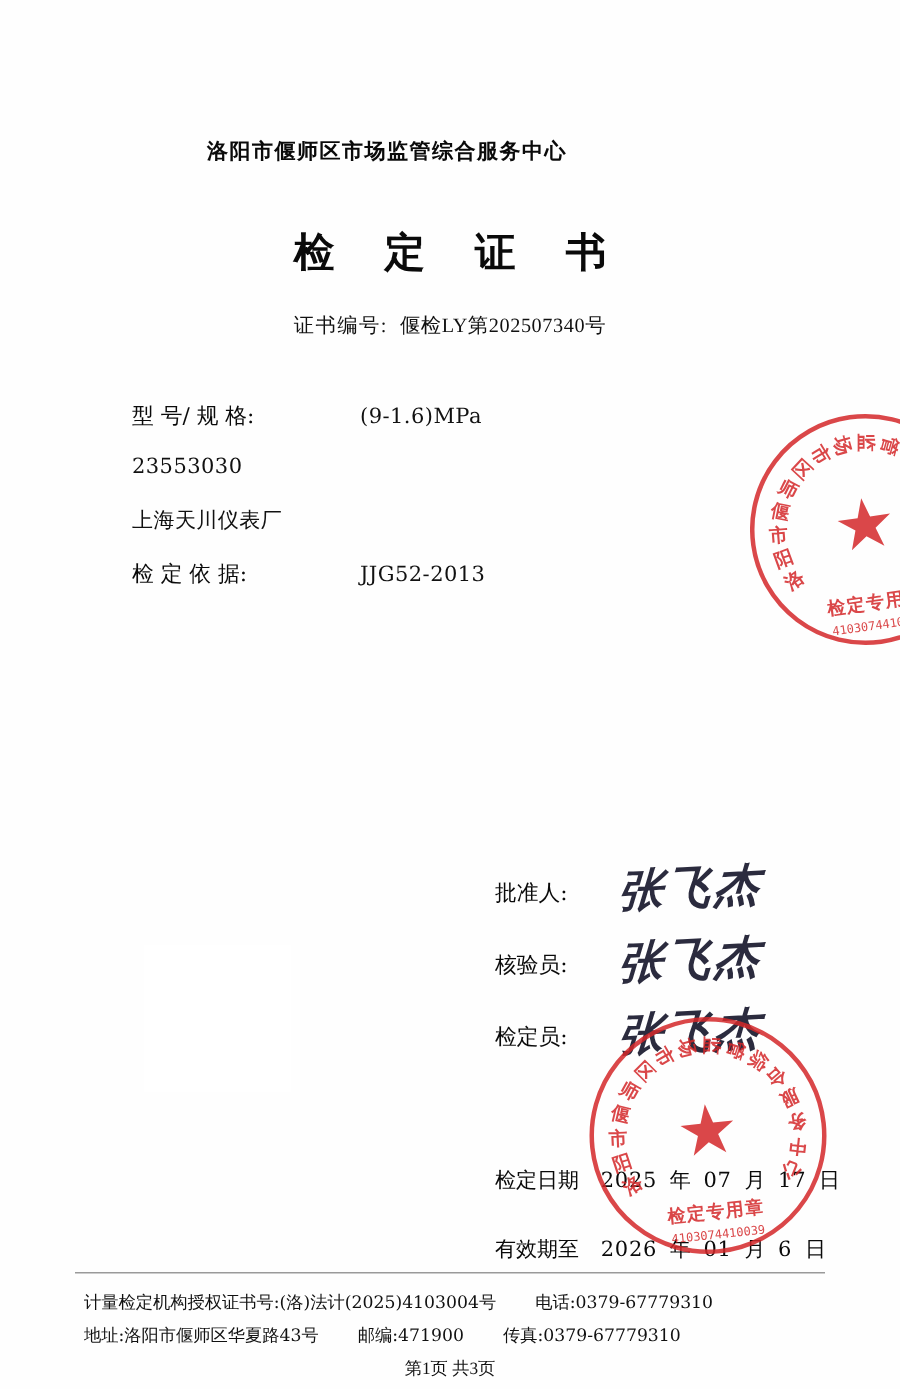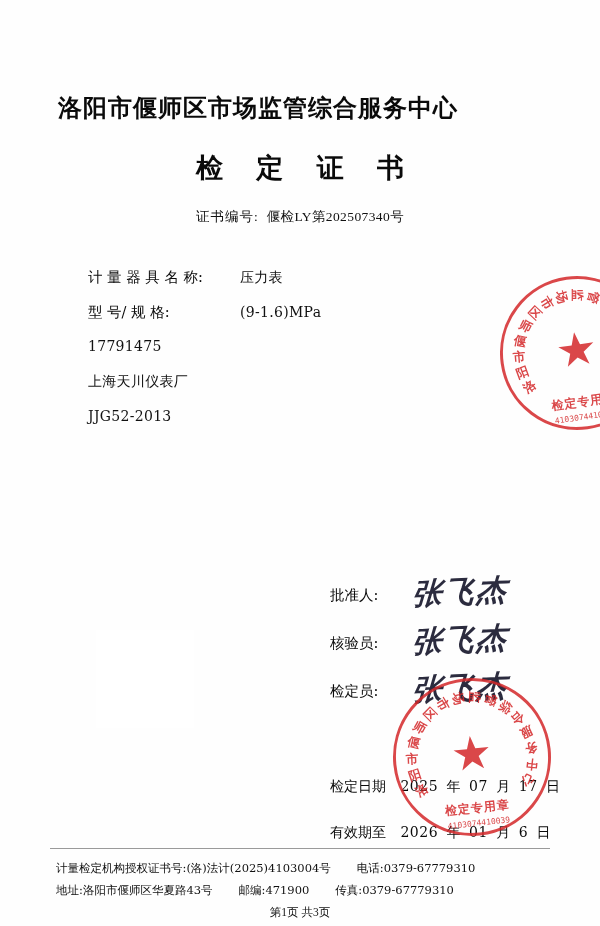--- a/index.html
+++ b/index.html
@@ -24,21 +24,21 @@
     background: #fefefe;
   }
 
   
   .org-title {
     position: absolute;
     top: 92px;
     left: 0;
     width: 516px;
     text-align: center;
-    font-size: 24px;
+    font-size: 14px;
     font-weight: bold;
     letter-spacing: 1px;
     color: #0a0a0a;
     font-family: "DejaVu Serif", "Liberation Serif", serif;
   }
 
   .doc-title {
     position: absolute;
     top: 150px;
     left: 0;
@@ -287,39 +287,36 @@
   <div class="org-title">洛阳市偃师区市场监管综合服务中心</div>
   <div class="doc-title">检 定 证 书</div>
 
   <div class="cert-no-row">
     <span class="lbl">证书编号:</span><span class="val">偃检LY第202507340号</span>
   </div>
 
   <div class="fields">
 
 
-    <div class="field-row">
-      <div class="field-label">计 量 器 具 名 称:</div>
-      <div class="field-value">压力表</div>
-    </div>
 
     <div class="field-row">
       <div class="field-label">型 号/ 规 格:</div>
       <div class="field-value">(9-1.6)MPa</div>
     </div>
 
     <div class="field-row">
-      <div class="field-value">17791475</div>
+      <div class="field-value">23553030</div>
     </div>
 
     <div class="field-row">
       <div class="field-value">上海天川仪表厂</div>
     </div>
 
     <div class="field-row">
+      <div class="field-label">检 定 依 据:</div>
       <div class="field-value">JJG52-2013</div>
     </div>
 
 
   </div>
 
   <div class="qr">
     <div class="qr-grid" id="qr-grid"><i></i><i></i><i></i><i></i><i></i><i></i><i></i><i style="background: transparent;"></i><i></i><i></i><i></i><i></i><i style="background: transparent;"></i><i style="background: transparent;"></i><i></i><i></i><i></i><i></i><i></i><i></i><i></i><i></i><i style="background: transparent;"></i><i style="background: transparent;"></i><i style="background: transparent;"></i><i style="background: transparent;"></i><i style="background: transparent;"></i><i></i><i style="background: transparent;"></i><i style="background: transparent;"></i><i></i><i></i><i></i><i></i><i style="background: transparent;"></i><i></i><i style="background: transparent;"></i><i style="background: transparent;"></i><i style="background: transparent;"></i><i style="background: transparent;"></i><i style="background: transparent;"></i><i></i><i></i><i style="background: transparent;"></i><i></i><i></i><i></i><i style="background: transparent;"></i><i></i><i style="background: transparent;"></i><i></i><i></i><i></i><i></i><i style="background: transparent;"></i><i style="background: transparent;"></i><i></i><i style="background: transparent;"></i><i></i><i></i><i></i><i style="background: transparent;"></i><i></i><i></i><i style="background: transparent;"></i><i></i><i></i><i></i><i style="background: transparent;"></i><i></i><i style="background: transparent;"></i><i style="background: transparent;"></i><i></i><i style="background: transparent;"></i><i style="background: transparent;"></i><i style="background: transparent;"></i><i style="background: transparent;"></i><i></i><i style="background: transparent;"></i><i></i><i></i><i></i><i style="background: transparent;"></i><i></i><i></i><i style="background: transparent;"></i><i></i><i></i><i></i><i style="background: transparent;"></i><i></i><i style="background: transparent;"></i><i style="background: transparent;"></i><i></i><i></i><i style="background: transparent;"></i><i style="background: transparent;"></i><i style="background: transparent;"></i><i></i><i style="background: transparent;"></i><i></i><i></i><i></i><i style="background: transparent;"></i><i></i><i></i><i style="background: transparent;"></i><i style="background: transparent;"></i><i style="background: transparent;"></i><i style="background: transparent;"></i><i style="background: transparent;"></i><i></i><i style="background: transparent;"></i><i style="background: transparent;"></i><i style="background: transparent;"></i><i></i><i style="background: transparent;"></i><i></i><i style="background: transparent;"></i><i></i><i style="background: transparent;"></i><i style="background: transparent;"></i><i style="background: transparent;"></i><i style="background: transparent;"></i><i style="background: transparent;"></i><i></i><i></i><i></i><i></i><i></i><i></i><i></i><i></i><i style="background: transparent;"></i><i></i><i style="background: transparent;"></i><i></i><i style="background: transparent;"></i><i></i><i style="background: transparent;"></i><i></i><i></i><i></i><i></i><i></i><i></i><i></i><i style="background: transparent;"></i><i style="background: transparent;"></i><i style="background: transparent;"></i><i style="background: transparent;"></i><i style="background: transparent;"></i><i style="background: transparent;"></i><i style="background: transparent;"></i><i style="background: transparent;"></i><i style="background: transparent;"></i><i></i><i></i><i style="background: transparent;"></i><i></i><i style="background: transparent;"></i><i style="background: transparent;"></i><i style="background: transparent;"></i><i style="background: transparent;"></i><i style="background: transparent;"></i><i style="background: transparent;"></i><i style="background: transparent;"></i><i style="background: transparent;"></i><i></i><i></i><i></i><i></i><i></i><i style="background: transparent;"></i><i></i><i style="background: transparent;"></i><i></i><i></i><i></i><i></i><i style="background: transparent;"></i><i style="background: transparent;"></i><i></i><i style="background: transparent;"></i><i></i><i></i><i></i><i style="background: transparent;"></i><i style="background: transparent;"></i><i style="background: transparent;"></i><i></i><i></i><i></i><i style="background: transparent;"></i><i style="background: transparent;"></i><i style="background: transparent;"></i><i></i><i></i><i style="background: transparent;"></i><i style="background: transparent;"></i><i style="background: transparent;"></i><i></i><i style="background: transparent;"></i><i style="background: transparent;"></i><i style="background: transparent;"></i><i></i><i></i><i style="background: transparent;"></i><i style="background: transparent;"></i><i style="background: transparent;"></i><i></i><i></i><i></i><i></i><i style="background: transparent;"></i><i style="background: transparent;"></i><i></i><i></i><i></i><i></i><i></i><i style="background: transparent;"></i><i style="background: transparent;"></i><i style="background: transparent;"></i><i style="background: transparent;"></i><i style="background: transparent;"></i><i></i><i style="background: transparent;"></i><i style="background: transparent;"></i><i style="background: transparent;"></i><i style="background: transparent;"></i><i style="background: transparent;"></i><i></i><i></i><i style="background: transparent;"></i><i style="background: transparent;"></i><i></i><i style="background: transparent;"></i><i></i><i style="background: transparent;"></i><i></i><i style="background: transparent;"></i><i style="background: transparent;"></i><i></i><i style="background: transparent;"></i><i></i><i></i><i></i><i></i><i style="background: transparent;"></i><i></i><i></i><i></i><i></i><i></i><i style="background: transparent;"></i><i></i><i style="background: transparent;"></i><i></i><i style="background: transparent;"></i><i style="background: transparent;"></i><i></i><i style="background: transparent;"></i><i></i><i style="background: transparent;"></i><i style="background: transparent;"></i><i></i><i style="background: transparent;"></i><i style="background: transparent;"></i><i></i><i style="background: transparent;"></i><i></i><i></i><i style="background: transparent;"></i><i style="background: transparent;"></i><i style="background: transparent;"></i><i style="background: transparent;"></i><i style="background: transparent;"></i><i style="background: transparent;"></i><i style="background: transparent;"></i><i style="background: transparent;"></i><i style="background: transparent;"></i><i style="background: transparent;"></i><i></i><i style="background: transparent;"></i><i style="background: transparent;"></i><i></i><i></i><i></i><i></i><i></i><i style="background: transparent;"></i><i></i><i></i><i></i><i></i><i></i><i></i><i></i><i></i><i></i><i style="background: transparent;"></i><i style="background: transparent;"></i><i style="background: transparent;"></i><i style="background: transparent;"></i><i style="background: transparent;"></i><i style="background: transparent;"></i><i style="background: transparent;"></i><i style="background: transparent;"></i><i style="background: transparent;"></i><i style="background: transparent;"></i><i></i><i style="background: transparent;"></i><i style="background: transparent;"></i><i style="background: transparent;"></i><i></i><i style="background: transparent;"></i><i style="background: transparent;"></i><i style="background: transparent;"></i><i style="background: transparent;"></i><i style="background: transparent;"></i><i></i><i style="background: transparent;"></i><i style="background: transparent;"></i><i style="background: transparent;"></i><i></i><i></i><i></i><i></i><i></i><i></i><i></i><i style="background: transparent;"></i><i style="background: transparent;"></i><i></i><i></i><i></i><i style="background: transparent;"></i><i></i><i></i><i></i><i style="background: transparent;"></i><i></i><i style="background: transparent;"></i><i style="background: transparent;"></i><i style="background: transparent;"></i><i></i><i></i><i style="background: transparent;"></i><i></i><i></i><i></i><i style="background: transparent;"></i><i style="background: transparent;"></i><i></i><i style="background: transparent;"></i><i></i><i></i><i style="background: transparent;"></i><i></i><i></i><i></i><i style="background: transparent;"></i><i></i><i style="background: transparent;"></i><i></i><i></i><i></i><i></i><i style="background: transparent;"></i><i style="background: transparent;"></i><i style="background: transparent;"></i><i style="background: transparent;"></i><i style="background: transparent;"></i><i style="background: transparent;"></i><i></i><i></i><i style="background: transparent;"></i><i></i><i style="background: transparent;"></i><i></i><i></i><i></i><i style="background: transparent;"></i><i></i><i style="background: transparent;"></i><i style="background: transparent;"></i><i style="background: transparent;"></i><i style="background: transparent;"></i><i></i><i></i><i></i><i style="background: transparent;"></i><i style="background: transparent;"></i><i></i><i></i><i></i><i style="background: transparent;"></i><i></i><i></i><i style="background: transparent;"></i><i style="background: transparent;"></i><i style="background: transparent;"></i><i style="background: transparent;"></i><i style="background: transparent;"></i><i></i><i style="background: transparent;"></i><i style="background: transparent;"></i><i></i><i></i><i></i><i style="background: transparent;"></i><i style="background: transparent;"></i><i style="background: transparent;"></i><i style="background: transparent;"></i><i></i><i style="background: transparent;"></i><i></i><i></i><i style="background: transparent;"></i><i></i><i></i><i></i><i></i><i></i><i></i><i></i><i style="background: transparent;"></i><i style="background: transparent;"></i><i></i><i style="background: transparent;"></i><i></i><i></i><i style="background: transparent;"></i><i></i><i style="background: transparent;"></i><i></i><i style="background: transparent;"></i><i style="background: transparent;"></i><i style="background: transparent;"></i><i style="background: transparent;"></i></div>
   </div>
 

